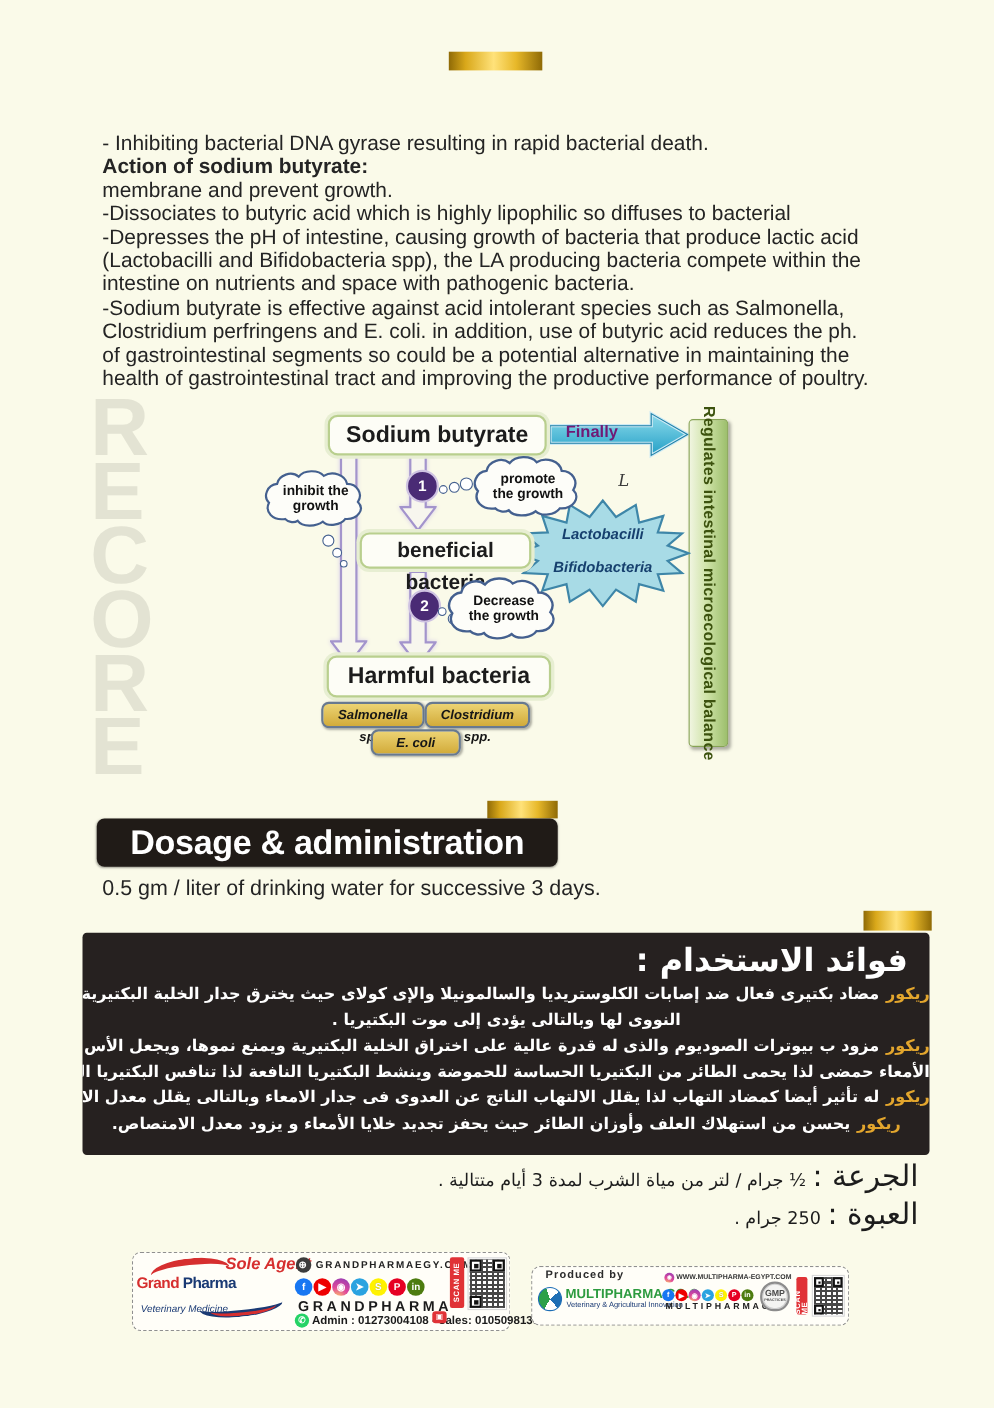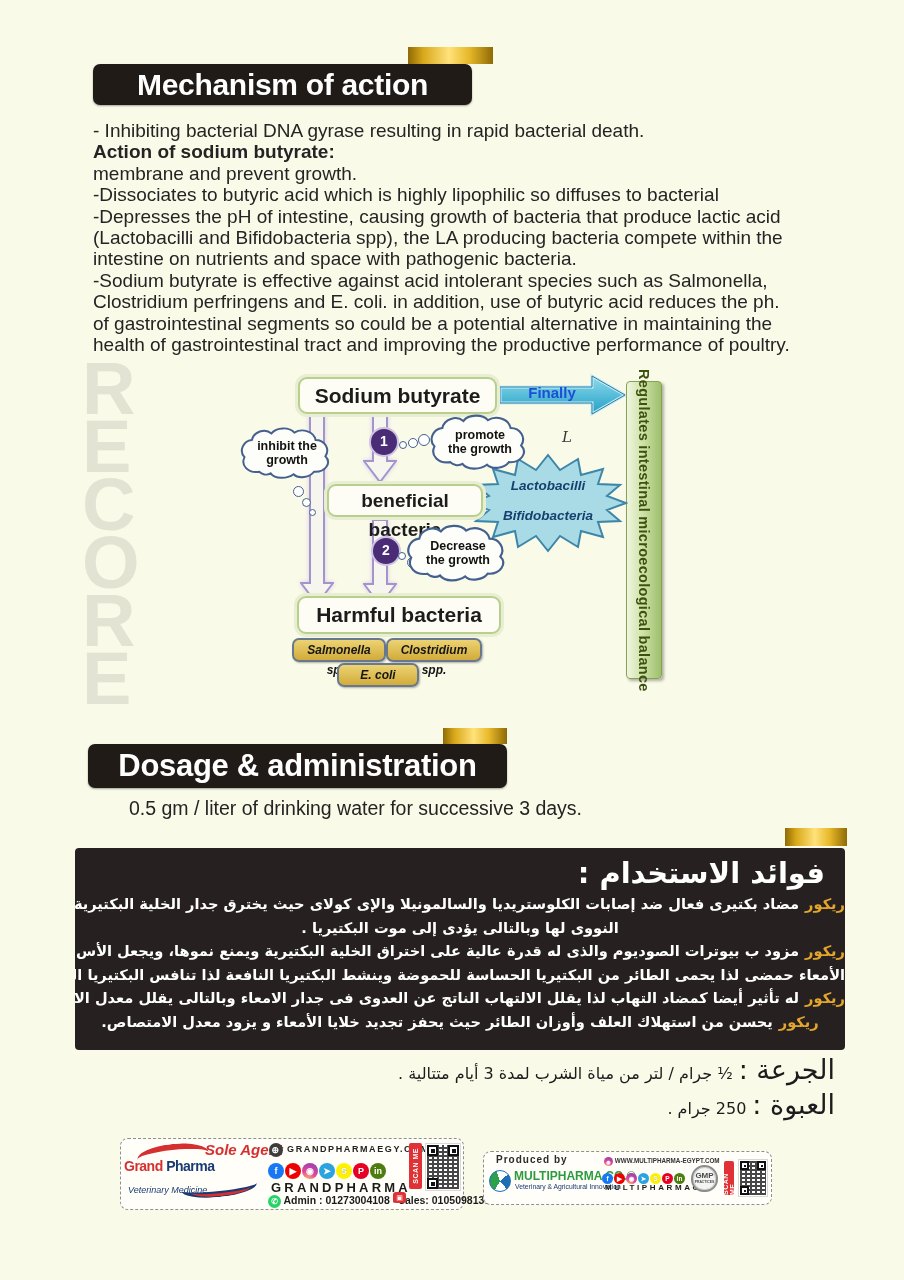--- a/index.html
+++ b/index.html
@@ -30,38 +30,38 @@
   #box-sodium{left:298px;top:377px;width:195px;height:33px;font-size:21px;line-height:33px;}
   #box-beneficial{left:327px;top:484px;width:152px;height:29px;font-size:19px;line-height:29px;}
   #box-harmful{left:297px;top:596px;width:200px;height:34px;font-size:21px;line-height:34px;}
 
   
   #banner{left:626px;top:381px;width:34px;height:296px;background:linear-gradient(90deg,#f0f5e0,#cfe3a8 45%,#9dbf6d);border:1px solid #86a355;border-radius:4px;box-shadow:2px 2px 3px rgba(0,0,0,.3);display:flex;align-items:center;justify-content:center;z-index:3;}
   #banner span{writing-mode:vertical-rl;font-size:14.5px;font-weight:bold;color:#3c520e;letter-spacing:.3px;white-space:nowrap;}
 
   
   #finally-wrap{left:498px;top:373px;width:130px;height:44px;z-index:2;}
-  #finally-label{position:absolute;left:14px;top:11px;width:80px;text-align:center;font-size:15px;font-weight:bold;color:#1d4ed8;}
+  #finally-label{position:absolute;left:0;top:11px;width:80px;text-align:center;font-size:15px;font-weight:bold;color:#701a75;}
 
   .darrow{position:absolute;z-index:1;filter:drop-shadow(0 0 2px #d5cbe9);}
 
   .stepc{position:absolute;width:26px;height:26px;border-radius:50%;background:#4a2b75;border:2px solid #cfc3e2;color:#fff;font-size:14px;font-weight:bold;text-align:center;line-height:24px;z-index:4;}
   .bub{position:absolute;border-radius:50%;background:#fff;border:1.5px solid #44608f;z-index:4;}
 
   .cloud{position:absolute;z-index:4;}
   .cloud .ctxt{position:absolute;left:0;top:0;width:100%;height:100%;display:flex;flex-direction:column;align-items:center;justify-content:center;font-size:12.5px;font-weight:bold;color:#111;line-height:14px;}
 
   #burst{left:468px;top:452px;width:160px;height:102px;z-index:3;}
   .burst-txt{position:absolute;width:100%;text-align:center;font-style:italic;font-weight:bold;color:#16406e;font-size:13.5px;}
 
   #stray-l{left:562px;top:428px;font-size:15px;font-style:italic;color:#3a3a3a;font-family:"DejaVu Serif",serif;z-index:2;}
 
   .pill{position:absolute;background:linear-gradient(180deg,#ecd373,#d2ab3a);border:2px solid #68798f;border-radius:7px;font-style:italic;font-weight:bold;font-size:12px;text-align:center;color:#161616;box-shadow:1px 1px 2px rgba(0,0,0,.3);line-height:20px;z-index:3;}
 
-  #dosage-text{left:93px;top:797px;font-size:19.5px;color:#242424;margin-left:36px;}
+  #dosage-text{left:93px;top:797px;font-size:19.5px;color:#242424;}
 
   
   #benefits{left:75px;top:848px;width:770px;height:202px;background:#262120;border-radius:4px;color:#fff;direction:rtl;overflow:hidden;z-index:2;font-family:"DejaVu Sans",sans-serif;}
   #benefits .title{margin:8px 20px 2px 0;font-size:29px;font-weight:bold;text-align:right;}
   #benefits .bl{white-space:nowrap;text-align:center;font-size:14.6px;font-weight:bold;line-height:23.5px;}
   #benefits .bl:first-of-type{margin-top:4px;}
   #benefits .brand{color:#e3a62d;}
   #benefits .brand:not(:empty){margin-left:6px;}
 
   
@@ -131,21 +131,20 @@
   <div id="watermark" class="abs">
     <div>R</div>
     <div>E</div>
     <div>C</div>
     <div>O</div>
     <div>R</div>
     <div>E</div>
   </div>
 
   <div class="gold-bar" style="left:408px;top:47px;width:85px;"></div>
-  <div id="hdr1" class="sec-header"><span>Mechanism of action</span></div>
 
   <div id="mech-text" class="abs">
     <div class="tl">- Inhibiting bacterial DNA gyrase resulting in rapid bacterial death.</div>
     <div class="tl b">Action of sodium butyrate:</div>
     <div class="tl">membrane and prevent growth.</div>
     <div class="tl">-Dissociates to butyric acid which is highly lipophilic so diffuses to bacterial</div>
     <div class="tl">-Depresses the pH of intestine, causing growth of bacteria that produce lactic acid</div>
     <div class="tl">(Lactobacilli and Bifidobacteria spp), the LA producing bacteria compete within the</div>
     <div class="tl">intestine on nutrients and space with pathogenic bacteria.</div>
     <div class="tl">-Sodium butyrate is effective against acid intolerant species such as Salmonella,</div>

